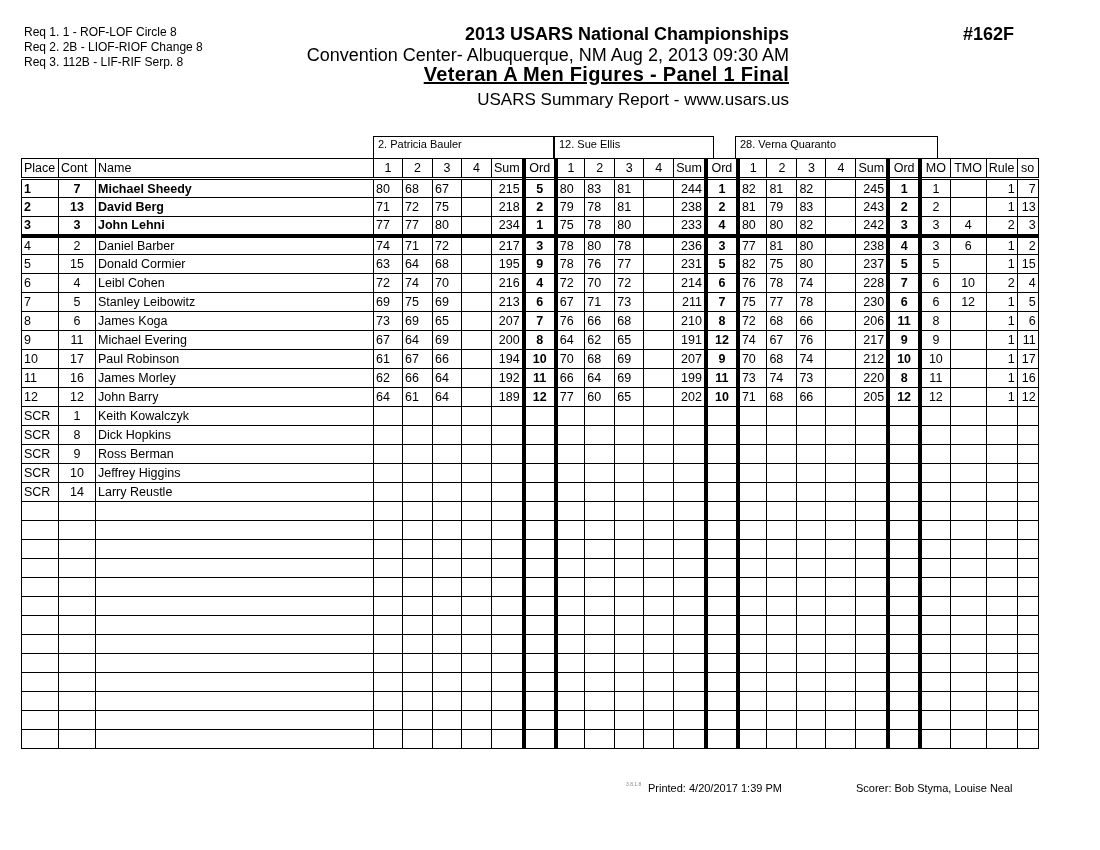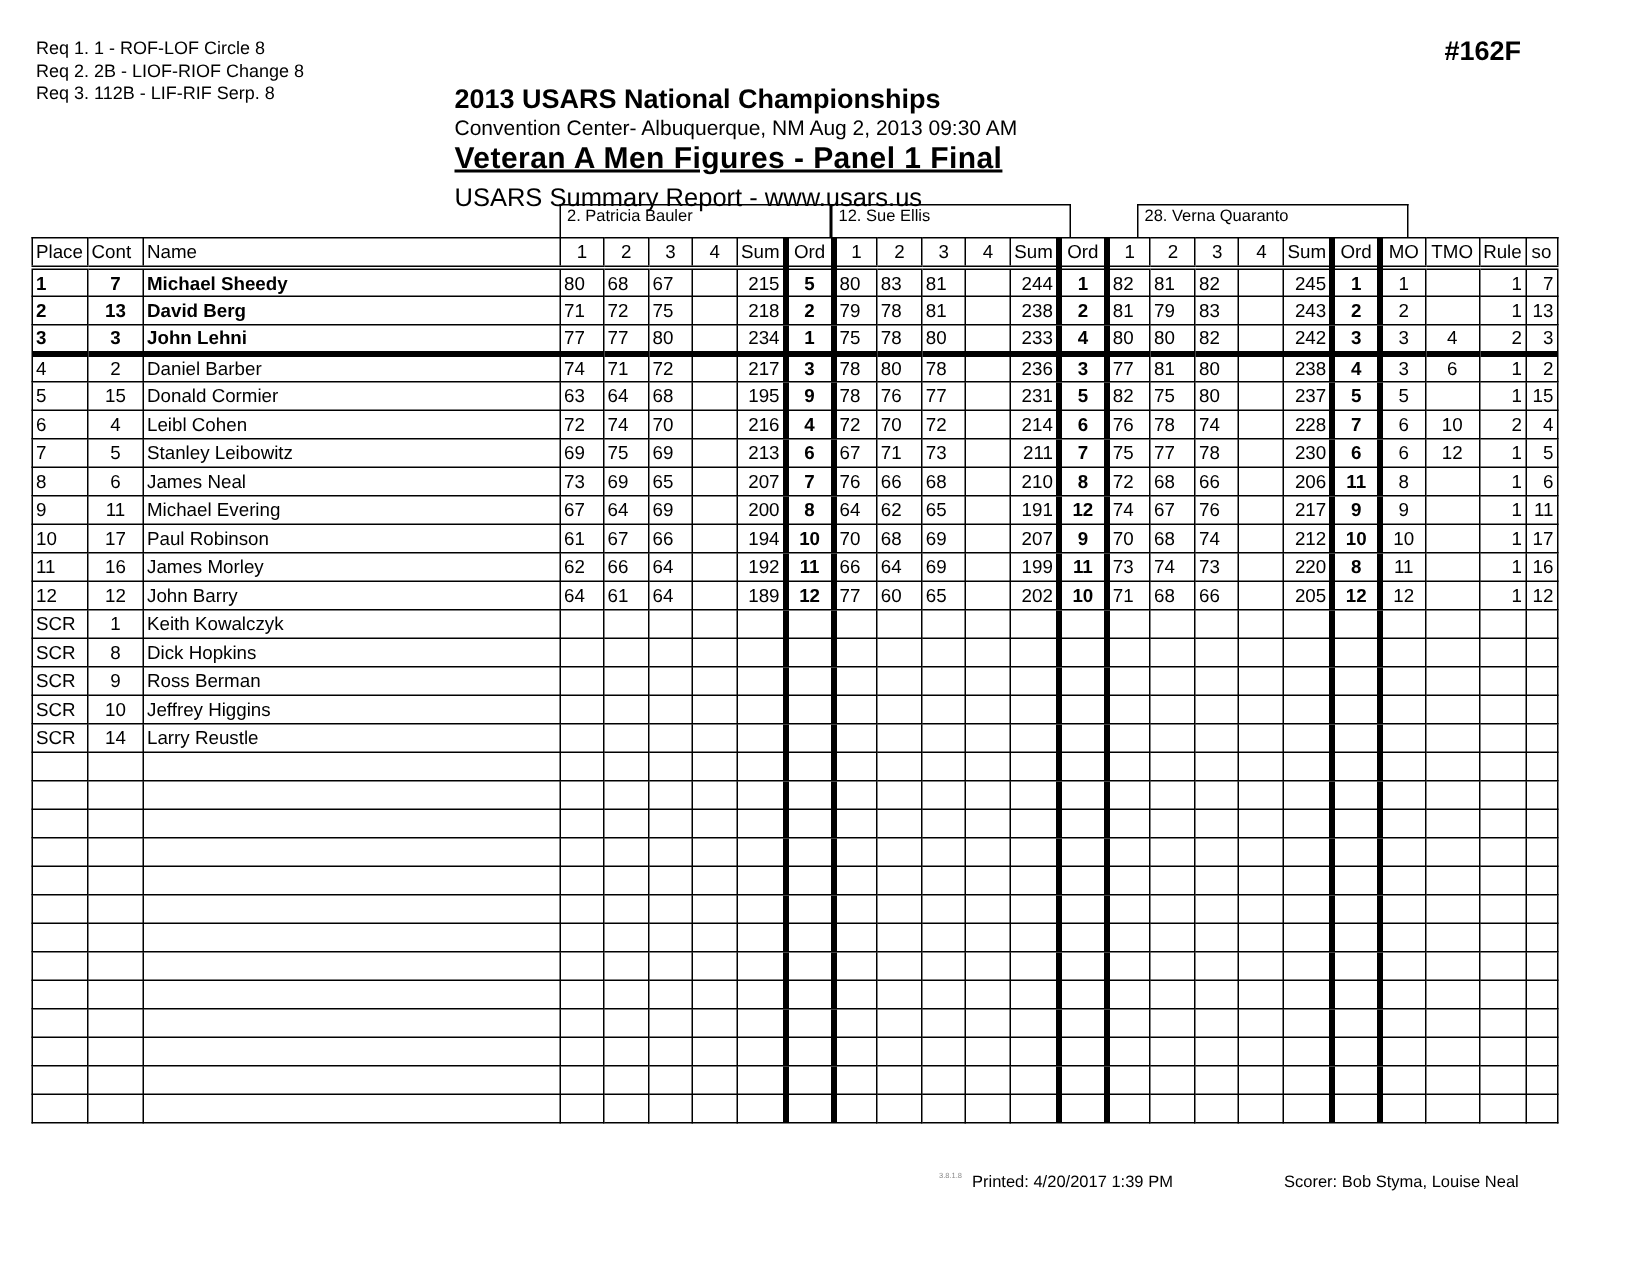--- a/index.html
+++ b/index.html
@@ -1,20 +1,20 @@
 <!DOCTYPE html>
 <html><head>
 <meta charset="utf-8">
 <style>
   html, body { margin:0; padding:0; background:#ffffff; }
   body { width:1100px; height:850px; position:relative; font-family:"Liberation Sans", sans-serif; color:#000; overflow:hidden; }
   .reqs { position:absolute; left:24px; top:25px; font-size:12px; line-height:15px; }
-  .hdr { position:absolute; left:303px; width:505px; text-align:left;margin-top:32px; }
+  .hdr { position:absolute; left:284px; width:505px; text-align:right; }
   .h1 { top:24px; font-size:18px; font-weight:bold; }
-  .h2 { top:45px; font-size:14px; }
+  .h2 { top:45px; font-size:18px; }
   .h3 { top:63px; font-size:20px; font-weight:bold; letter-spacing:0.3px;text-decoration:underline; }
   .h4 { top:90px; font-size:17px; }
   .evno { position:absolute; left:963px; top:24px; font-size:18px; font-weight:bold;text-align:center; }
 
   .judges { position:absolute; top:136px; height:22px; border:1px solid #000; border-bottom:none; font-size:11px; line-height:14px; padding-left:4px; box-sizing:border-box; }
 
   table.grid { position:absolute; left:21px; top:158px; border-collapse:collapse; table-layout:fixed; font-size:12.5px; }
   table.grid td, table.grid th { border:1px solid #000; height:19px; padding:0 2px; box-sizing:border-box; white-space:nowrap; overflow:hidden; font-weight:normal; }
   table.grid th { text-align:center; height:20px; border-bottom:3px double #000; }
   table.grid th.l { text-align:left;margin-left:16px; }
@@ -39,21 +39,21 @@
 </div>
 
 <div class="hdr h1">2013 USARS National Championships</div>
 <div class="hdr h2">Convention Center- Albuquerque, NM  Aug 2, 2013  09:30 AM</div>
 <div class="hdr h3">Veteran A Men Figures - Panel 1 Final</div>
 <div class="hdr h4">USARS Summary Report - www.usars.us</div>
 <div class="evno">#162F</div>
 
 <div class="judges" style="left:373px;width:181px;">2.  Patricia Bauler</div>
 <div class="judges" style="left:554px;width:160px;">12.  Sue Ellis</div>
-<div class="judges" style="left:735px;width:181px;margin-left:23px;">28.  Verna Quaranto</div>
+<div class="judges" style="left:735px;width:203px;">28.  Verna Quaranto</div>
 
 <table class="grid">
   <colgroup>
     <col style="width:37px">
       <col style="width:37px">
       <col style="width:278px">
     <col style="width:29px">
       <col style="width:30px">
       <col style="width:29px">
       <col style="width:30px">
@@ -291,21 +291,21 @@
         <td class="r sc">230</td>
         <td class="ord thickL">6</td>
         <td class="c sc thickL">6</td>
         <td class="c sc">12</td>
         <td class="r sc">1</td>
         <td class="r sc">5</td>
       </tr>
       <tr>
         <td class="l">8</td>
         <td class="c">6</td>
-        <td class="l">James Neal</td>
+        <td class="l">James Koga</td>
         <td class="l sc">73</td>
         <td class="l sc">69</td>
         <td class="l sc">65</td>
         <td class="l sc"></td>
         <td class="r sc">207</td>
         <td class="ord thickL">7</td>
         <td class="l sc thickL">76</td>
         <td class="l sc">66</td>
         <td class="l sc">68</td>
         <td class="l sc"></td>

